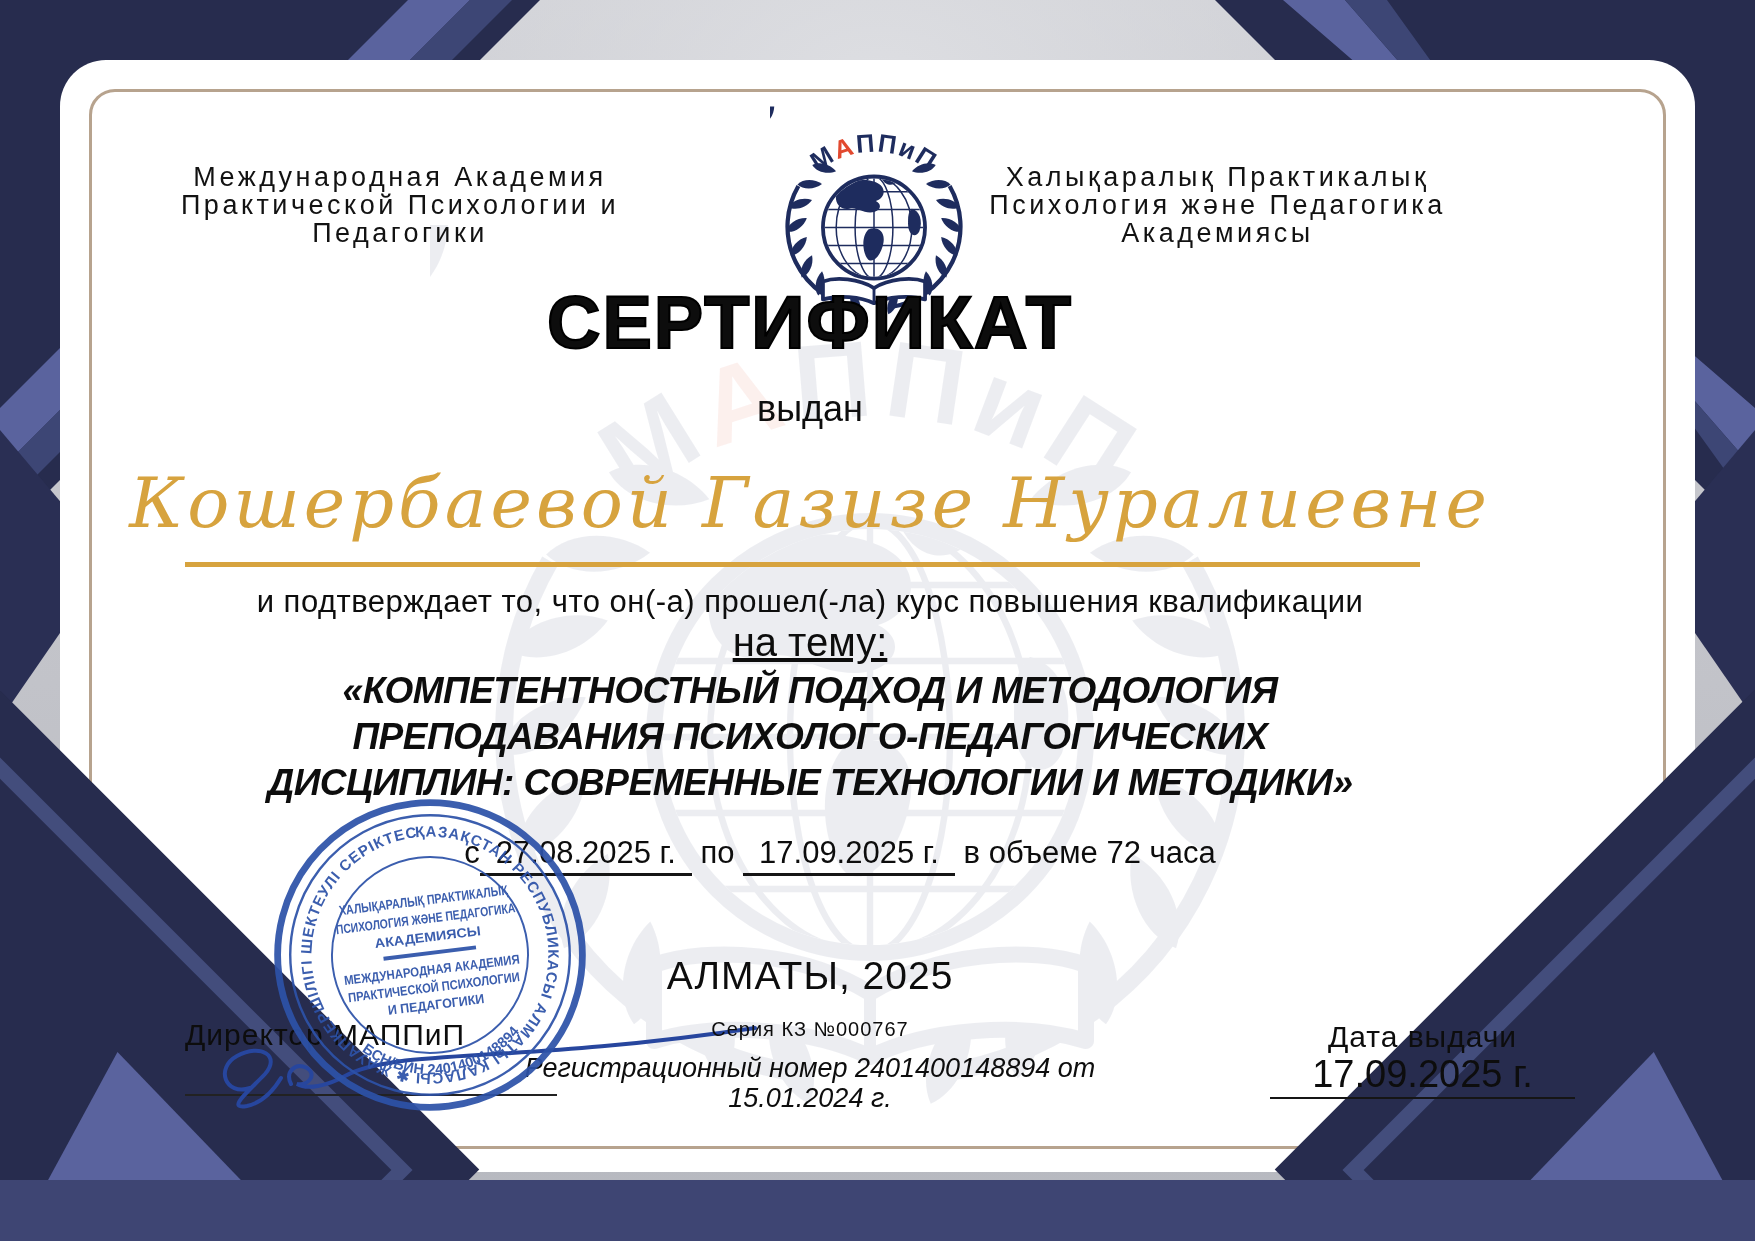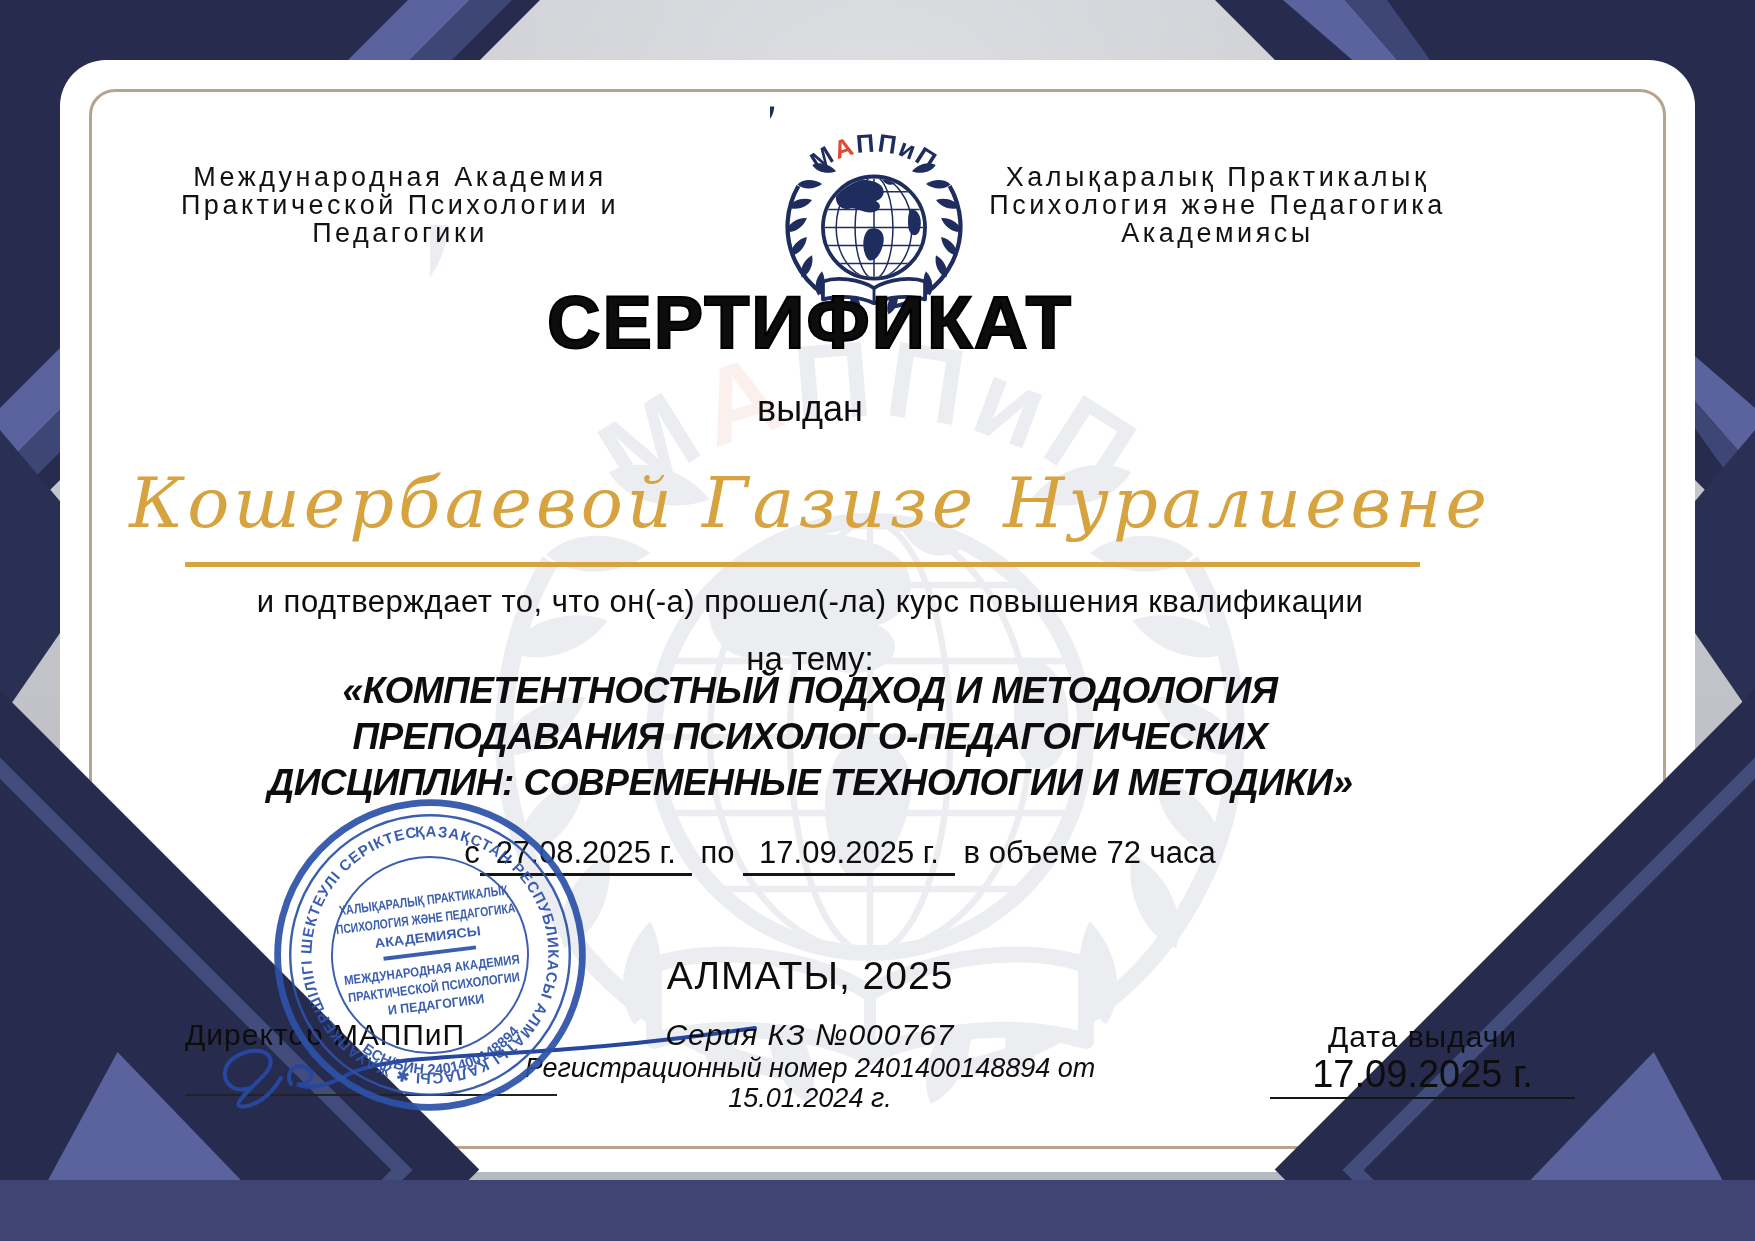--- a/index.html
+++ b/index.html
@@ -47,29 +47,29 @@
   
   .org{width:610px;text-align:center;font-size:27px;line-height:28px;letter-spacing:3.5px;color:#121212;}
   .org-left{left:95px;top:163px;}
   .org-right{left:925px;top:163px;width:585px;}
   .centercol{left:60px;right:195px;text-align:center;}
   .cert-title{top:280px;font-size:74px;font-weight:bold;letter-spacing:2px;-webkit-text-stroke:2.2px #000;}
   .issued{top:388px;font-size:36px;}
   .recipient{top:418px;font-family:"DejaVu Serif",serif;font-style:italic;font-size:70px;letter-spacing:4px;color:var(--gold);margin-top:44px;}
   .name-line{left:185px;top:562px;width:1235px;height:5px;background:var(--gold);}
   .stmt1{top:584px;font-size:31px;letter-spacing:0.5px;text-align:center;}
-  .stmt2{top:640px;font-size:33px;}
+  .stmt2{top:620px;font-size:40px;text-decoration:underline;}
   .course{font-size:37px;font-weight:bold;font-style:italic;letter-spacing:-0.5px;}
   .course1{top:670px;} .course2{top:716px;} .course3{top:762px;}
   .period{top:835px;font-size:31px;padding-left:60px;}
   .uline{display:inline-block;border-bottom:3px solid #151515;padding:0 16px 2px 16px;}
   .director{left:185px;top:1018px;font-size:30px;letter-spacing:1px;}
   .sig-line{left:185px;top:1094px;width:372px;border-top:2px solid #222;}
   .city{top:954px;font-size:39px;letter-spacing:1px;}
-  .series{top:1018px;font-size:30px;letter-spacing:1px;font-style:italic;}
+  .series{top:1018px;font-size:20px;letter-spacing:1px;}
   .reg{font-size:27px;font-style:italic;}
   .reg1{top:1053px;} .reg2{top:1083px;}
   .datecol{left:1270px;width:305px;text-align:center;}
   .date-label{top:1020px;font-size:30px;letter-spacing:1px;}
   .date-value{top:1053px;font-size:38px;}
   .date-line{left:1270px;top:1097px;width:305px;border-top:2px solid #151515;}
   .logo-svg{left:770px;top:106px;width:208px;height:228px;}
   .watermark{left:430px;top:225px;width:880px;height:960px;opacity:0.08;}
   .stamp-svg{left:265px;top:790px;width:330px;height:330px;opacity:0.93;}
   .sig-svg{left:195px;top:1018px;width:600px;height:100px;}

